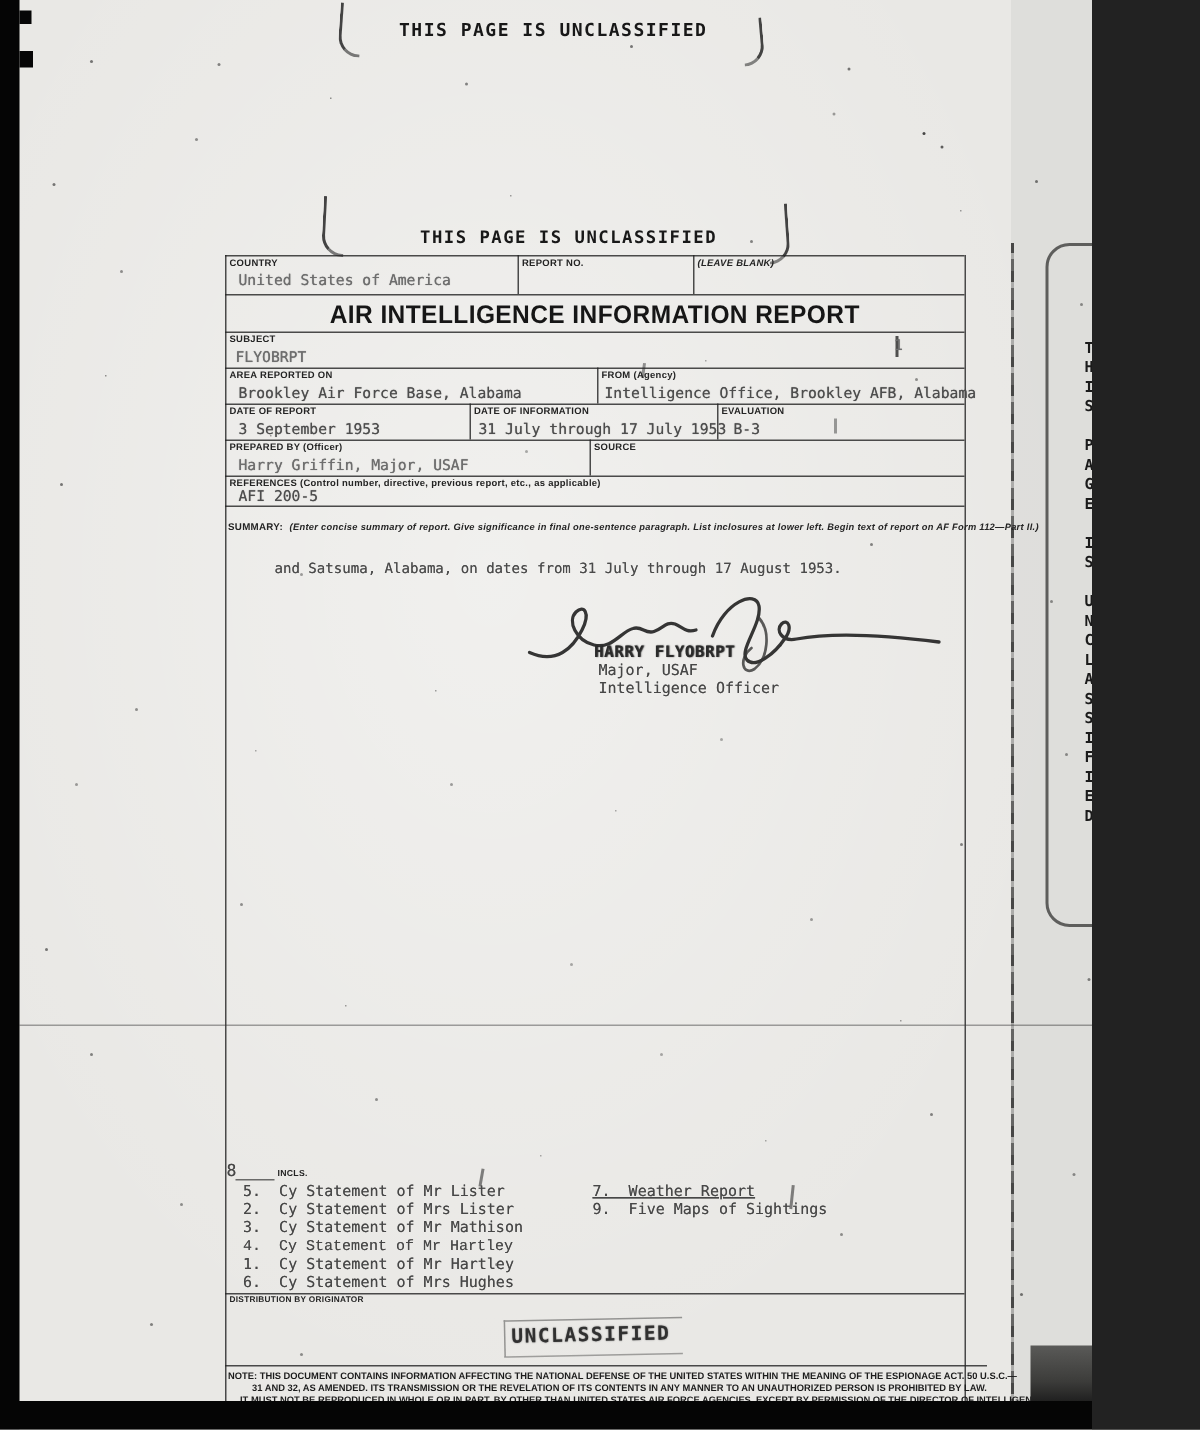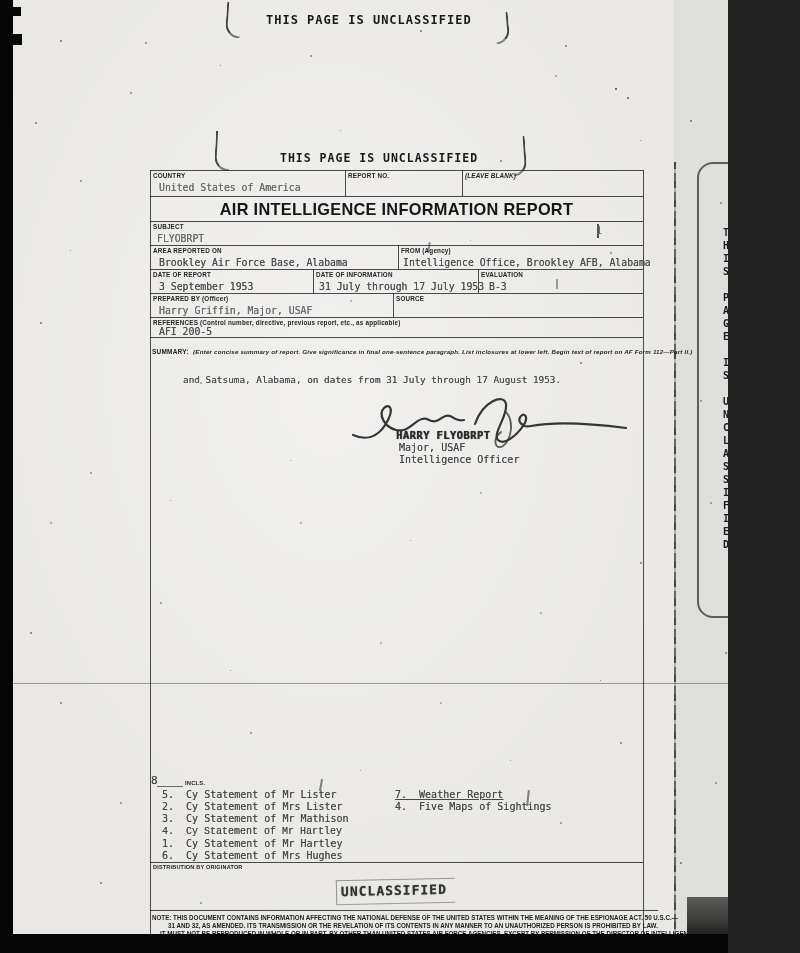--- a/index.html
+++ b/index.html
@@ -180,21 +180,21 @@
   <div class="enc" style="left:151px;top:774px;font-size:11px;">8</div>
   <div class="hl" style="left:157px;top:786px;width:26px;opacity:.8;"></div>
   <div class="lbl" style="left:185px;top:780px;font-size:5.8px;">INCLS.</div>
   <div class="enc" style="left:162px;top:789px;">5.  Cy Statement of Mr Lister</div>
   <div class="enc" style="left:162px;top:801px;">2.  Cy Statement of Mrs Lister</div>
   <div class="enc" style="left:162px;top:813px;">3.  Cy Statement of Mr Mathison</div>
   <div class="enc" style="left:162px;top:826px;font-family:Liberation Mono, monospace;">4.  Cy Statement of Mr Hartley</div>
   <div class="enc" style="left:162px;top:838px;">1.  Cy Statement of Mr Hartley</div>
   <div class="enc" style="left:162px;top:850px;">6.  Cy Statement of Mrs Hughes</div>
   <div class="enc" style="left:395px;top:789px;text-decoration:underline;">7.  Weather Report</div>
-  <div class="enc" style="left:395px;top:801px;">4.  Five Maps of Sightings</div>
+  <div class="enc" style="left:395px;top:801px;">9.  Five Maps of Sightings</div>
 
   <div class="lbl" style="left:153px;top:864px;font-size:5.5px;">DISTRIBUTION BY ORIGINATOR</div>
 
   <div class="stamp-box">
     <span class="stamp-text">UNCLASSIFIED</span>
   </div>
 
   <div class="footer-line" style="left:152px;top:914px;">NOTE: THIS DOCUMENT CONTAINS INFORMATION AFFECTING THE NATIONAL DEFENSE OF THE UNITED STATES WITHIN THE MEANING OF THE ESPIONAGE ACT. 50 U.S.C.—</div>
   <div class="footer-line" style="left:168px;top:922px;">31 AND 32, AS AMENDED.  ITS TRANSMISSION OR THE REVELATION OF ITS CONTENTS IN ANY MANNER TO AN UNAUTHORIZED PERSON IS PROHIBITED BY LAW.</div>
   <div class="footer-line" style="left:160px;top:930px;">IT MUST NOT BE REPRODUCED IN WHOLE OR IN PART, BY OTHER THAN UNITED STATES AIR FORCE AGENCIES, EXCEPT BY PERMISSION OF THE DIRECTOR OF INTELLIGENCE, USAF.</div>

